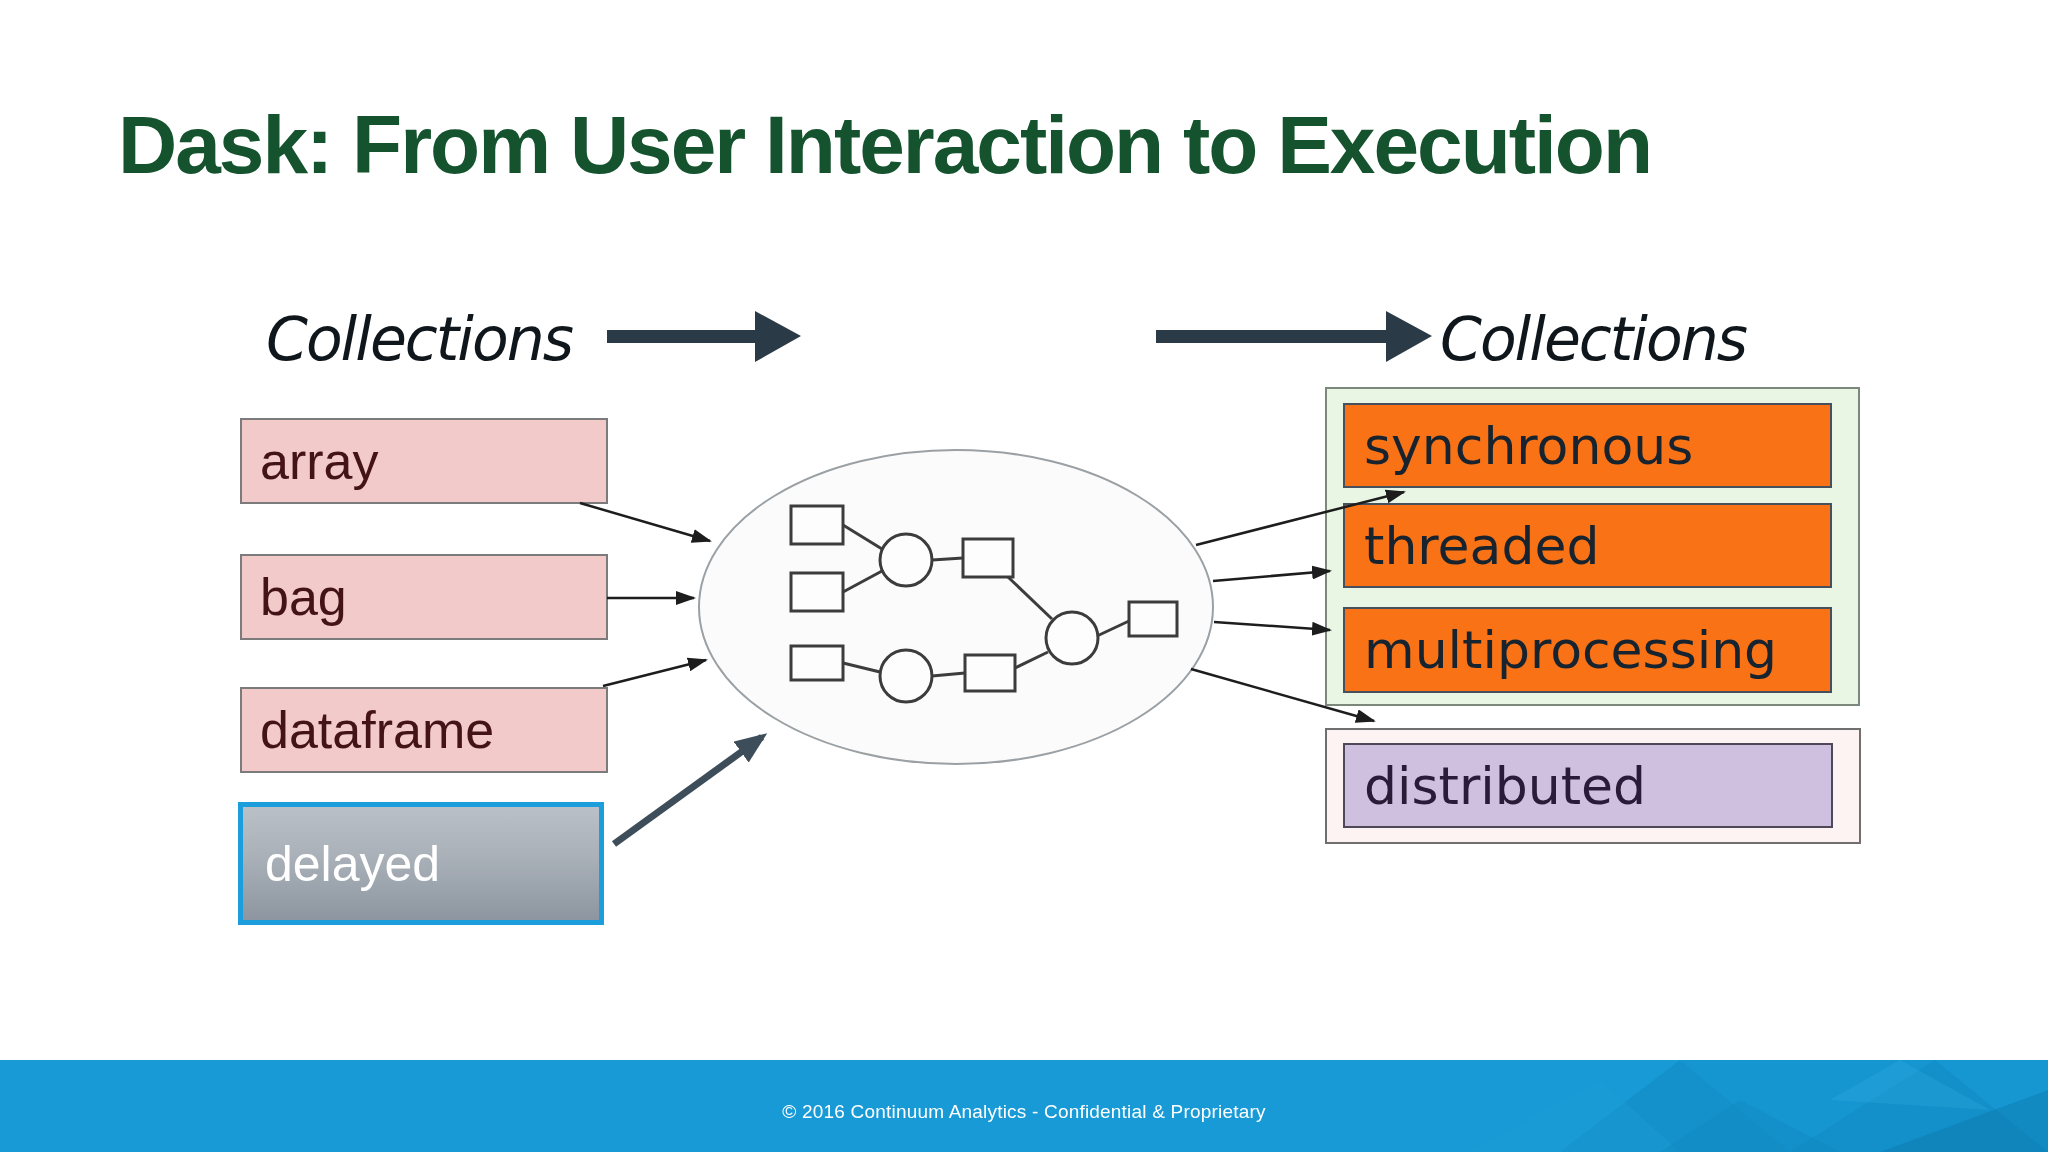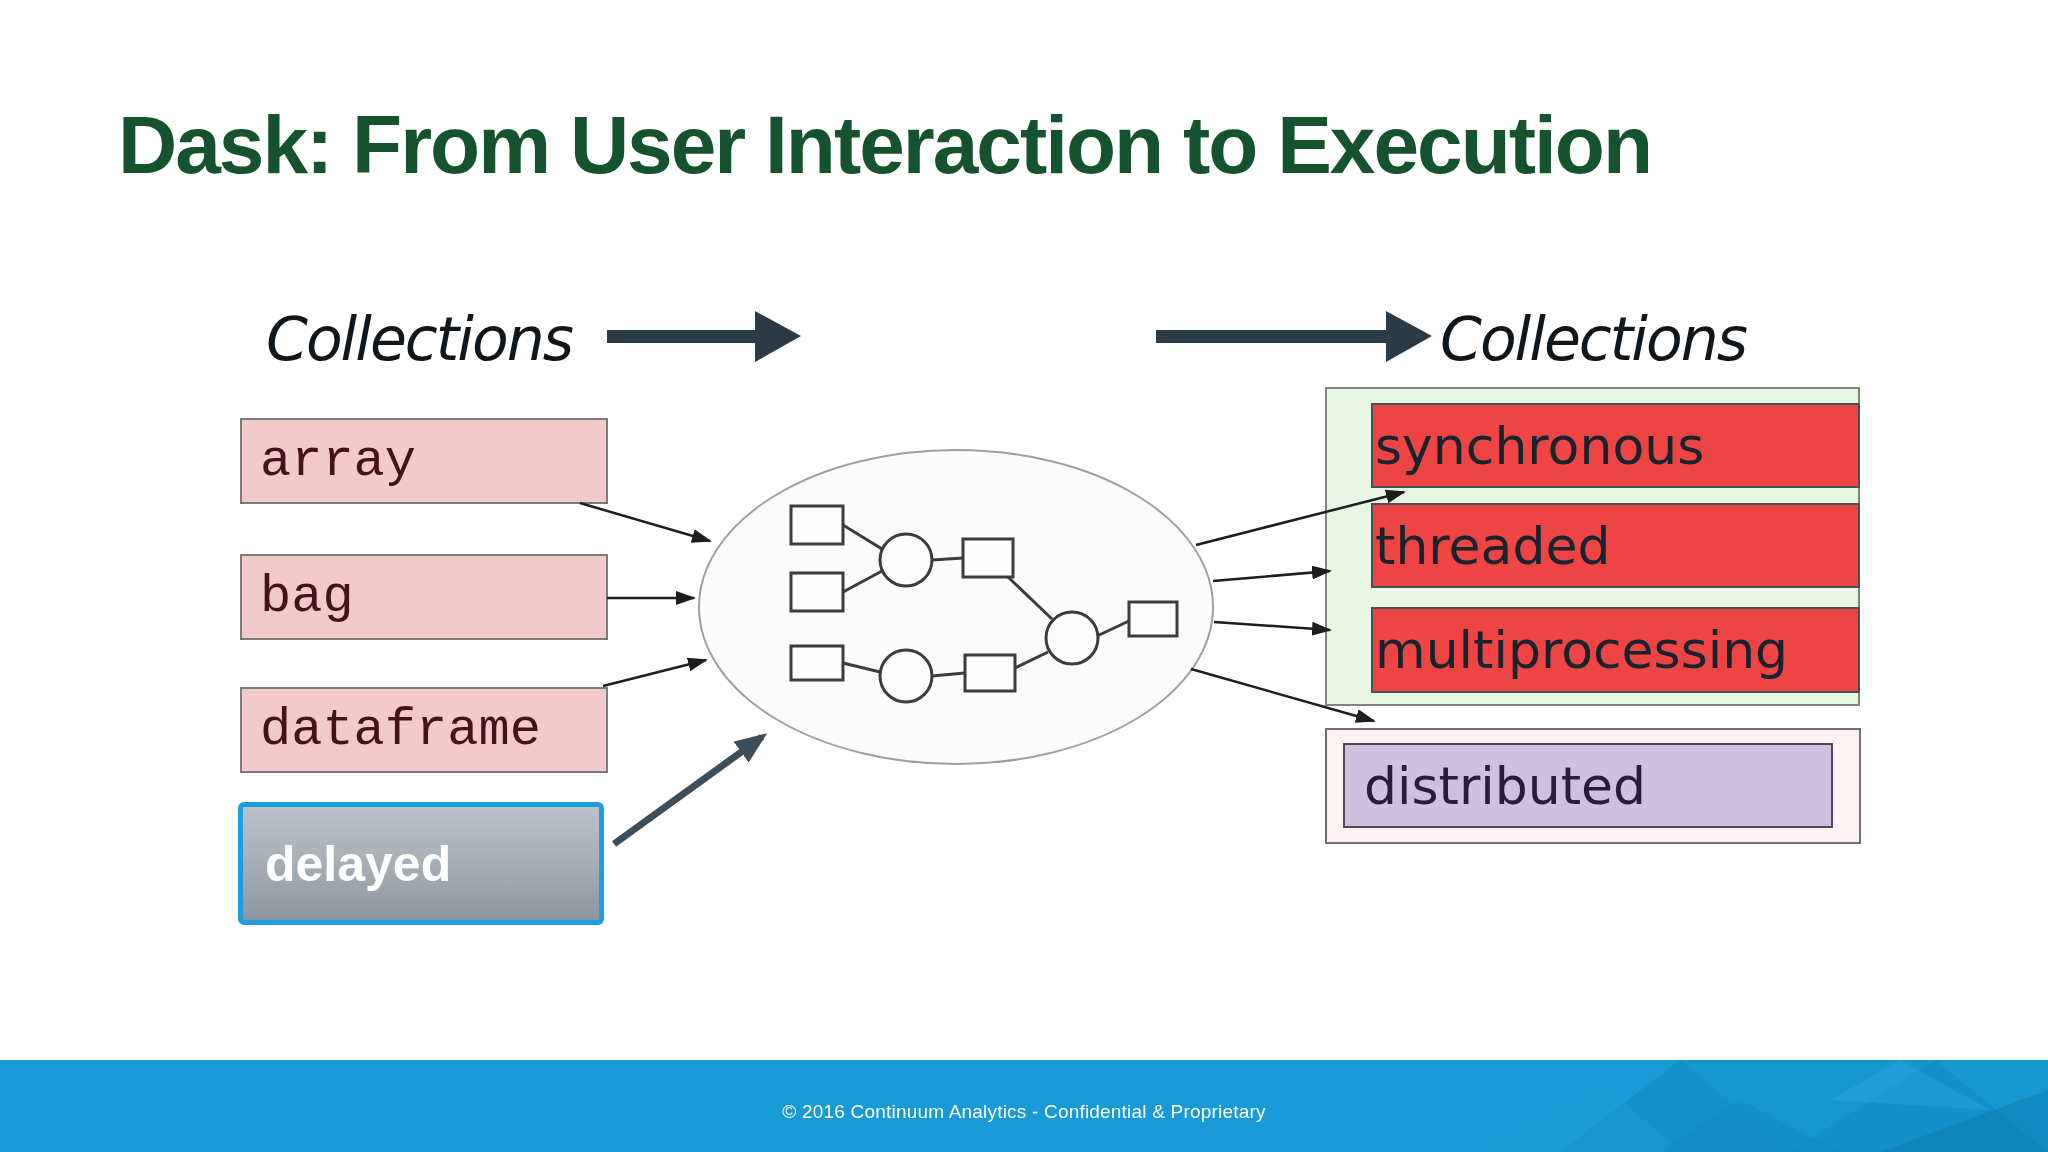--- a/index.html
+++ b/index.html
@@ -50,73 +50,72 @@
   .pinkbox {
     left: 240px;
     width: 368px;
     height: 86px;
     background: #f2caca;
     border: 2px solid #7b7b7b;
     box-sizing: border-box;
     display: flex;
     align-items: center;
     padding-left: 18px;
-    font-family: Liberation Mono, monospace;
+    font-family: Liberation Sans, sans-serif;
     font-size: 52px;
     color: #441318;
     white-space: nowrap;
   }
   .box-array     { top: 418px; }
   .box-bag       { top: 554px; }
   .box-dataframe { top: 687px; }
 
   .delayedbox {
     left: 238px;
     top: 802px;
     width: 366px;
     height: 123px;
     box-sizing: border-box;
     border: 5px solid #1b9edb;
-    border-radius: 6px;
+    border-radius: 0;
     background: linear-gradient(180deg, #bac0c7 0%, #aab1b9 42%, #8d96a0 100%);
     display: flex;
     align-items: center;
     padding-left: 22px;
     font-family: "Liberation Sans", sans-serif;
-    font-weight: bold;
+    font-weight: normal;
     font-size: 50px;
     color: #ffffff;
     white-space: nowrap;
   }
 
   
   .green-panel {
     left: 1325px;
     top: 387px;
     width: 535px;
     height: 319px;
     box-sizing: border-box;
     background: #e8f6e3;
     border: 2px solid #7d887c;
   }
   .bluebox {
     left: 1343px;
     width: 489px;
     height: 85px;
     box-sizing: border-box;
-    background: #ef4444;
+    background: #f97316;
     border: 2px solid #46515d;
     display: flex;
     align-items: center;
-    padding-left: 2px;
+    padding-left: 19px;
     font-family: "DejaVu Sans", sans-serif;
     font-size: 52px;
     color: #17242f;
     white-space: nowrap;
-    margin-left: 28px;
   }
   .box-synchronous     { top: 403px; }
   .box-threaded        { top: 503px; }
   .box-multiprocessing { top: 607px; height: 86px; }
 
   .dist-panel {
     left: 1325px;
     top: 728px;
     width: 536px;
     height: 116px;

